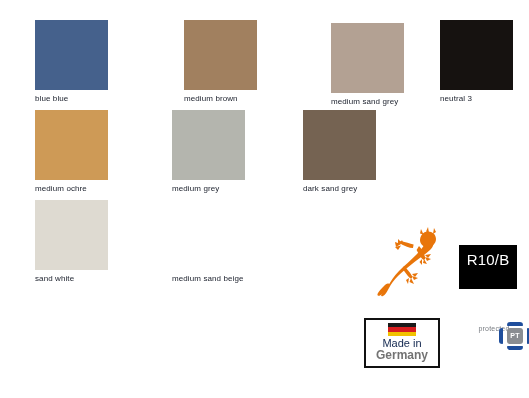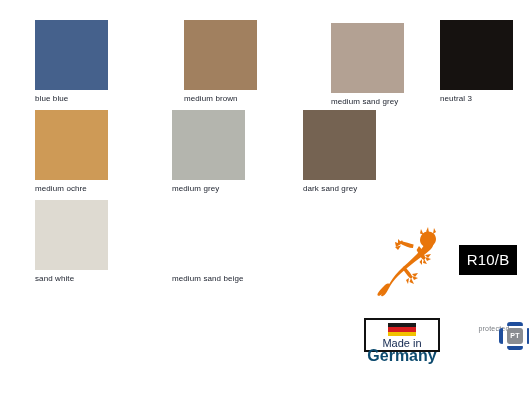--- a/index.html
+++ b/index.html
@@ -50,36 +50,36 @@
     width: 66px;
     height: 72px;
   }
 
   
   .rating-badge {
     position: absolute;
     left: 459px;
     top: 245px;
     width: 58px;
-    height: 30px;
+    height: 44px;
     background: #000000;
     color: #ffffff;
     font-size: 15px;
     line-height: 30px;
     text-align: center;
     letter-spacing: 0.2px;
   }
 
   
   .made-in-germany {
     position: absolute;
     left: 364px;
     top: 318px;
     width: 76px;
-    height: 34px;
+    height: 50px;
     background: #ffffff;
     border: 2px solid #111111;
     box-sizing: border-box;
     text-align: center;
     padding-top: 3px;
   }
   .flag-de {
     width: 28px;
     height: 13px;
     margin: 0 auto 1px auto;
@@ -96,24 +96,24 @@
 
   .mig-line1 {
     display: block;
     font-size: 11px;
     line-height: 12px;
     font-weight: 400;
     color: #12274f;
   }
   .mig-line2 {
     display: block;
-    font-size: 16px;
+    font-size: 12px;
     line-height: 13px;
     font-weight: bold;
-    color: #0c4a6e;
+    color: #737373;
   }
 
   
   .pt-protected {
     position: absolute;
     left: 470px;
     top: 322px;
     width: 48px;
     height: 42px;
     text-align: center;

